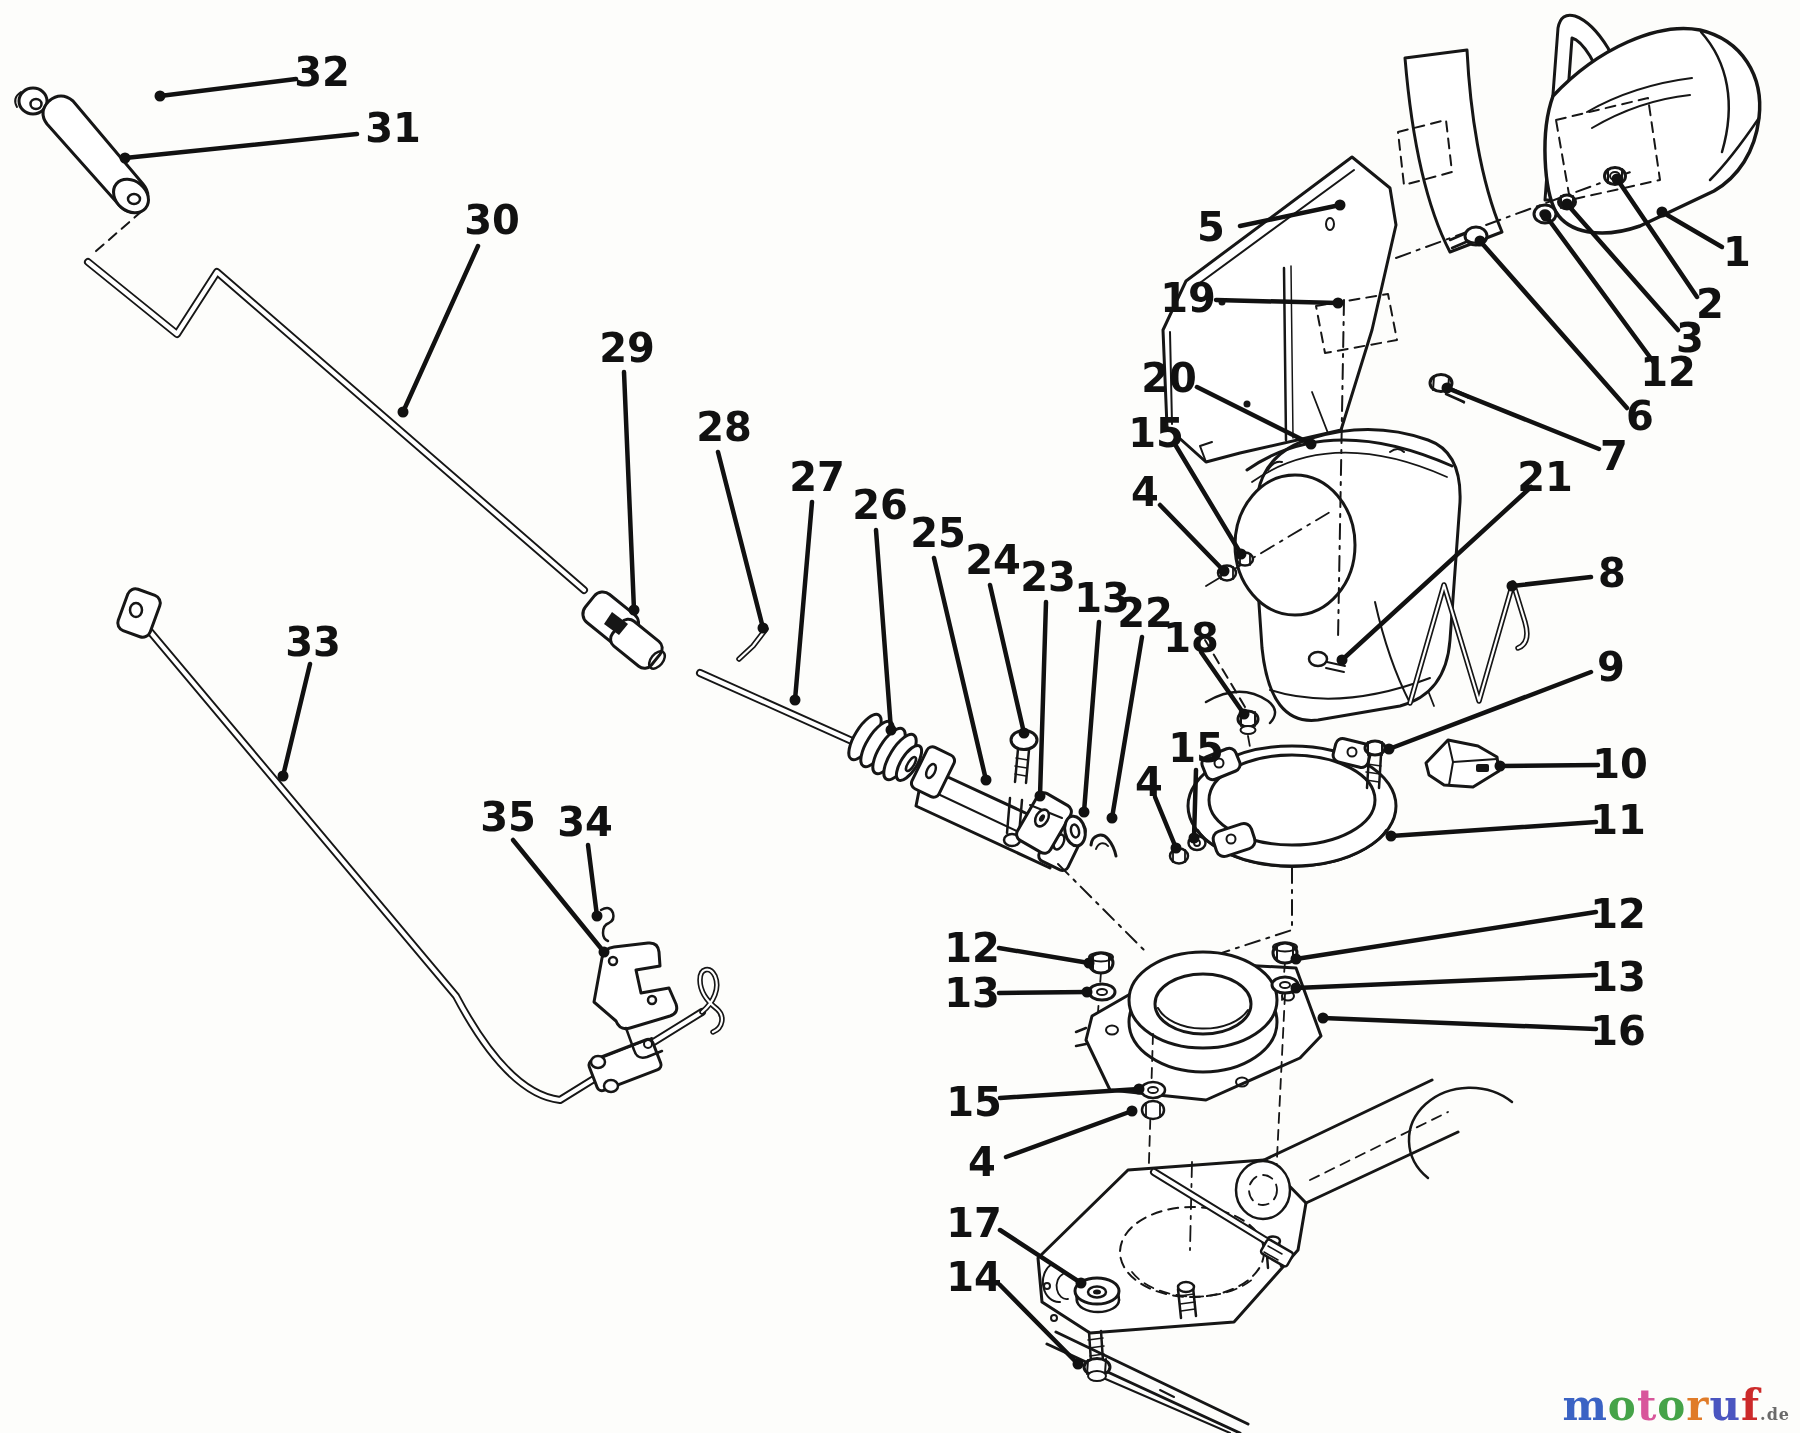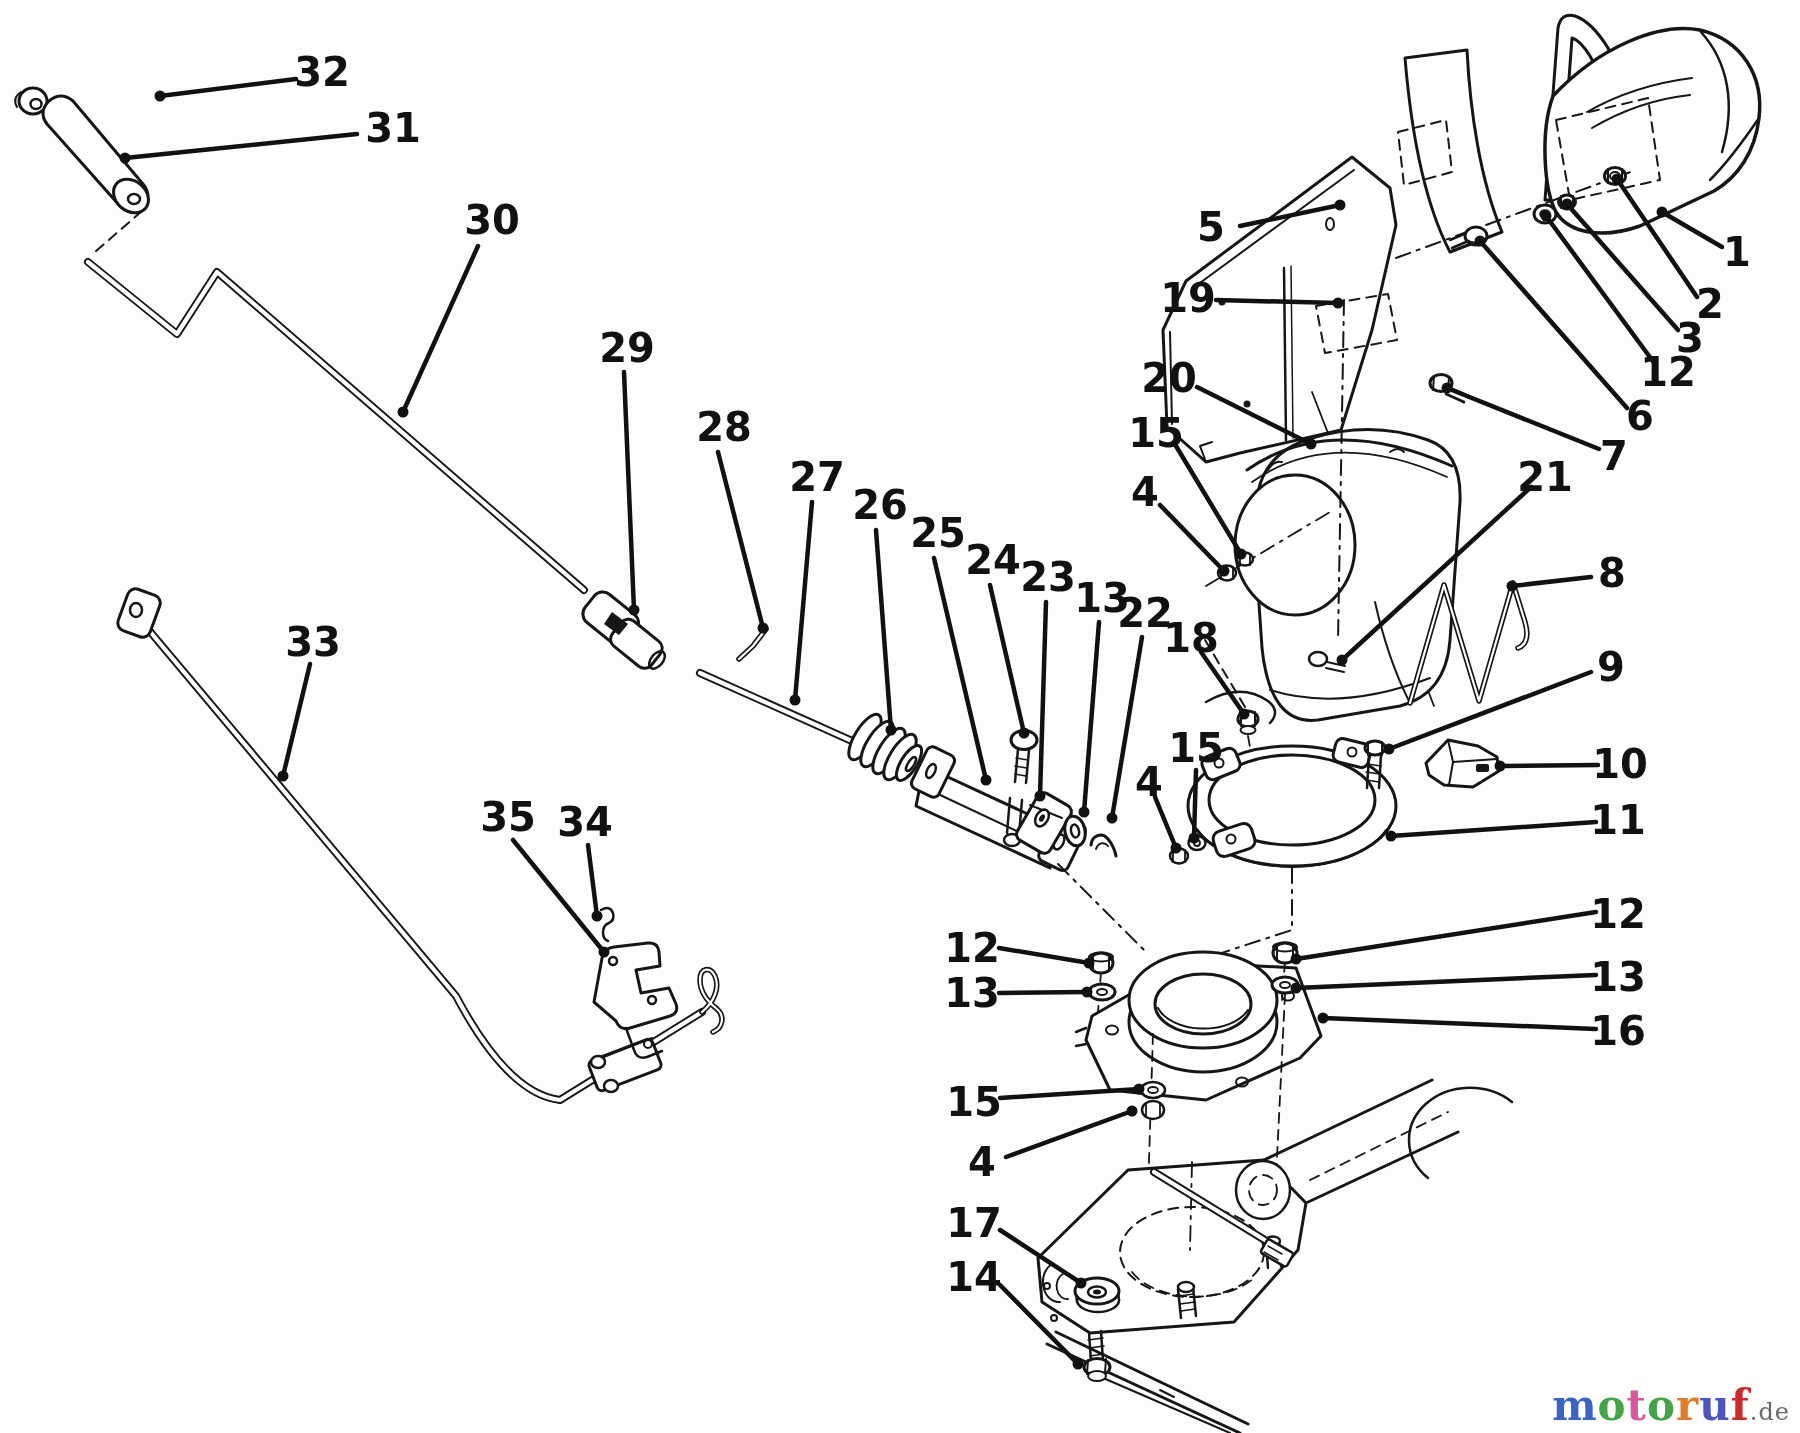--- a/index.html
+++ b/index.html
@@ -20,21 +20,21 @@
   .core{stroke:#ffffff;stroke-width:4.2;fill:none;stroke-linecap:round;stroke-linejoin:round}
   .core2{stroke:#ffffff;stroke-width:2.2;fill:none;stroke-linecap:round;stroke-linejoin:round}
   .dd{stroke-dasharray:15 7 3 7}
   .ds{stroke-dasharray:10 7}
   .leader{stroke:#111;stroke-width:4.5;fill:none;stroke-linecap:round}
   .callout-text{font-family:"DejaVu Sans","Liberation Sans",sans-serif;font-weight:bold;
                 font-size:40px;fill:#111;text-anchor:middle;}
   .watermark{position:absolute;right:10px;bottom:6px;
              font-family:"DejaVu Serif","Liberation Serif",serif;font-weight:bold;
              font-size:42px;letter-spacing:1px;line-height:1;user-select:none;}
-  .watermark .suffix{font-size:24px;font-weight:normal;}
+  .watermark .suffix{font-size:16px;font-weight:bold;}
 </style>
 </head>
 <body>
 
 <div class="stage">
 <svg width="1800" height="1433" viewBox="0 0 1800 1433">
 
   <g>
     <ellipse class="s3 w" cx="33" cy="101" rx="14" ry="13"></ellipse>
     <ellipse class="s25 w" cx="36" cy="104" rx="5.5" ry="5"></ellipse>

